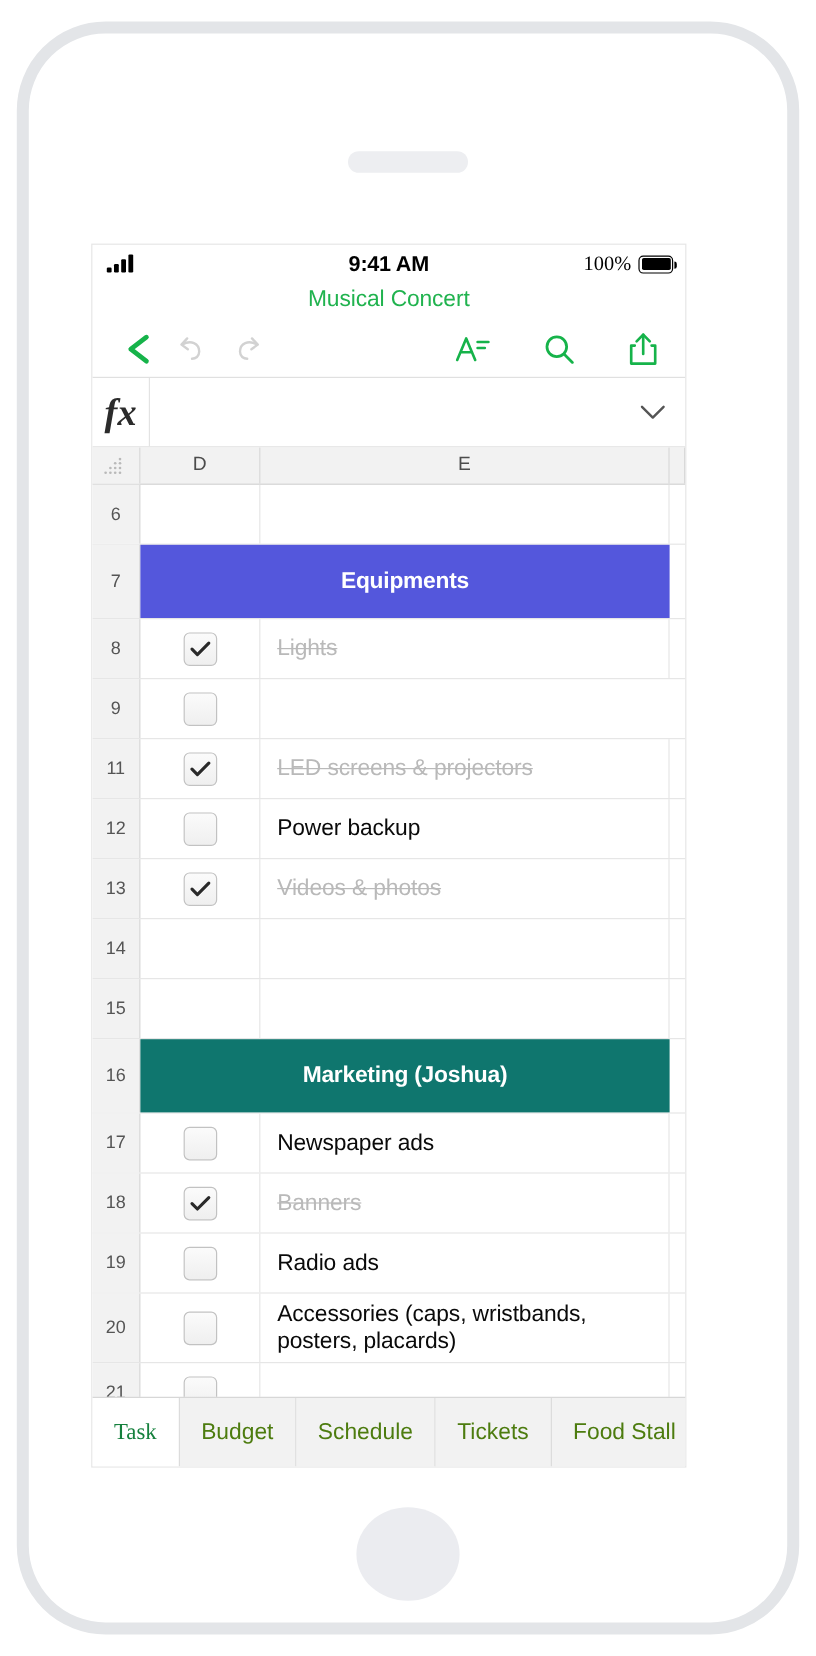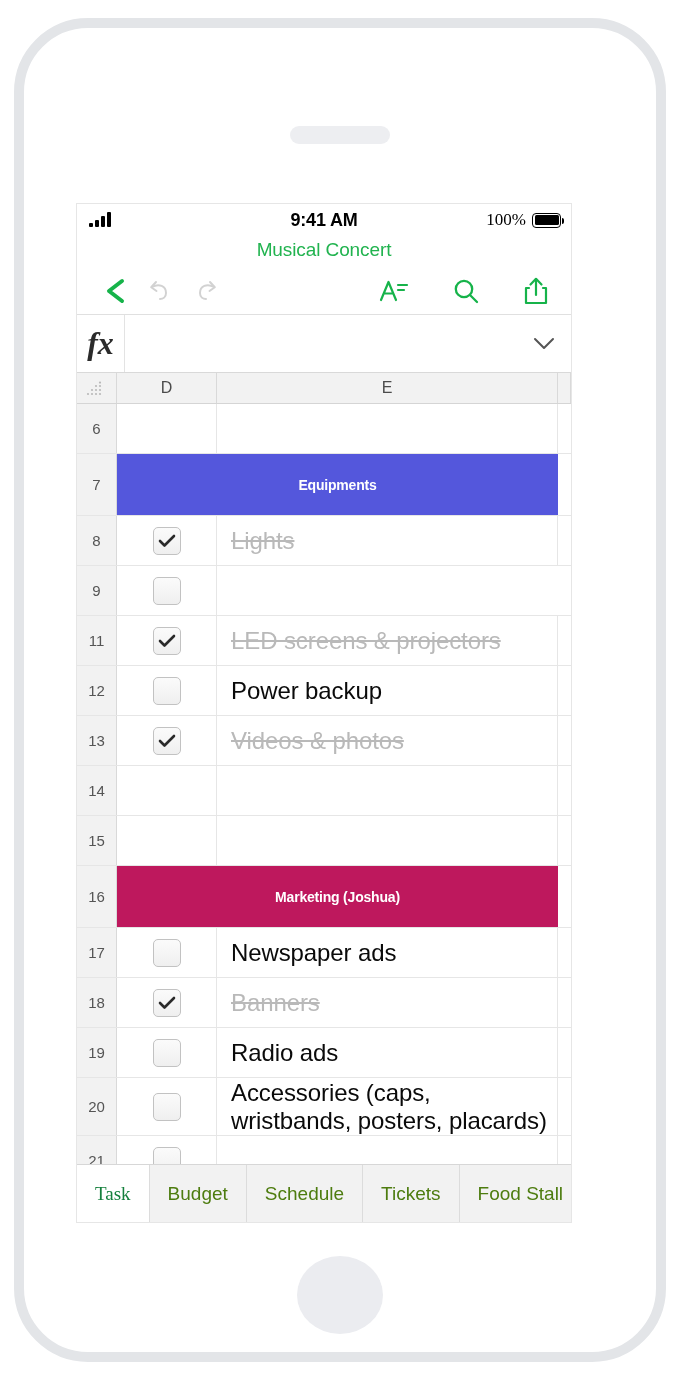--- a/index.html
+++ b/index.html
@@ -152,38 +152,38 @@
   #corner-cell {
     width: 40px; min-width: 40px; background: #f2f2f2;
     border-right: 1px solid #d9d9d9; position: relative;
   }
   #corner-cell svg { position: absolute; left: 9px; top: 8px; }
 
   
   .data-row { height: 50px; }
   .data-row.tall { height: 58px; }
 
-  .task-text { font-size: 24px; color: #0a0a0a; line-height: 1.15; letter-spacing: -0.1px; }
+  .task-text { font-size: 19px; color: #0a0a0a; line-height: 1.15; letter-spacing: -0.1px; }
   .task-text.done { color: #b9b9b9; text-decoration: line-through; }
 
   
   .checkbox {
     width: 28px; height: 28px; border-radius: 5px;
     border: 1px solid #c2c2c2;
     background: linear-gradient(#fbfbfb, #efefef);
     display: flex; align-items: center; justify-content: center;
   }
   .checkbox svg { display: block; }
 
   
   .section-row { height: 62px; }
   .section-banner {
     width: 441px; min-width: 441px; height: 100%;
     display: flex; align-items: center; justify-content: center;
-    color: #fff; font-size: 14px; font-weight: bold; letter-spacing: -0.2px;
+    color: #fff; font-size: 19px; font-weight: bold; letter-spacing: -0.2px;
   }
 
   
   #tab-bar {
     position: absolute; left: 0; bottom: 0;
     width: 576px; height: 58px;
     display: flex; align-items: stretch;
     background: #f2f2f2; border-top: 1px solid #d7d7d7;
   }
   .tab {
@@ -380,21 +380,21 @@
             <div class="cell-f"></div>
           </div>
           <div class="grid-row data-row">
             <div class="rownum">15</div>
             <div class="cell-d"></div>
             <div class="cell-e"></div>
             <div class="cell-f"></div>
           </div>
           <div class="grid-row section-row">
             <div class="rownum">16</div>
-            <div class="section-banner" style="background: #be185d;">Marketing (Joshua)</div>
+            <div class="section-banner" style="background: #0f766e;">Marketing (Joshua)</div>
             <div class="cell-f"></div>
           </div>
           <div class="grid-row data-row">
             <div class="rownum">17</div>
             <div class="cell-d">
               <div class="checkbox"></div>
             </div>
             <div class="cell-e">
               <span class="task-text">Newspaper ads</span>
             </div>

